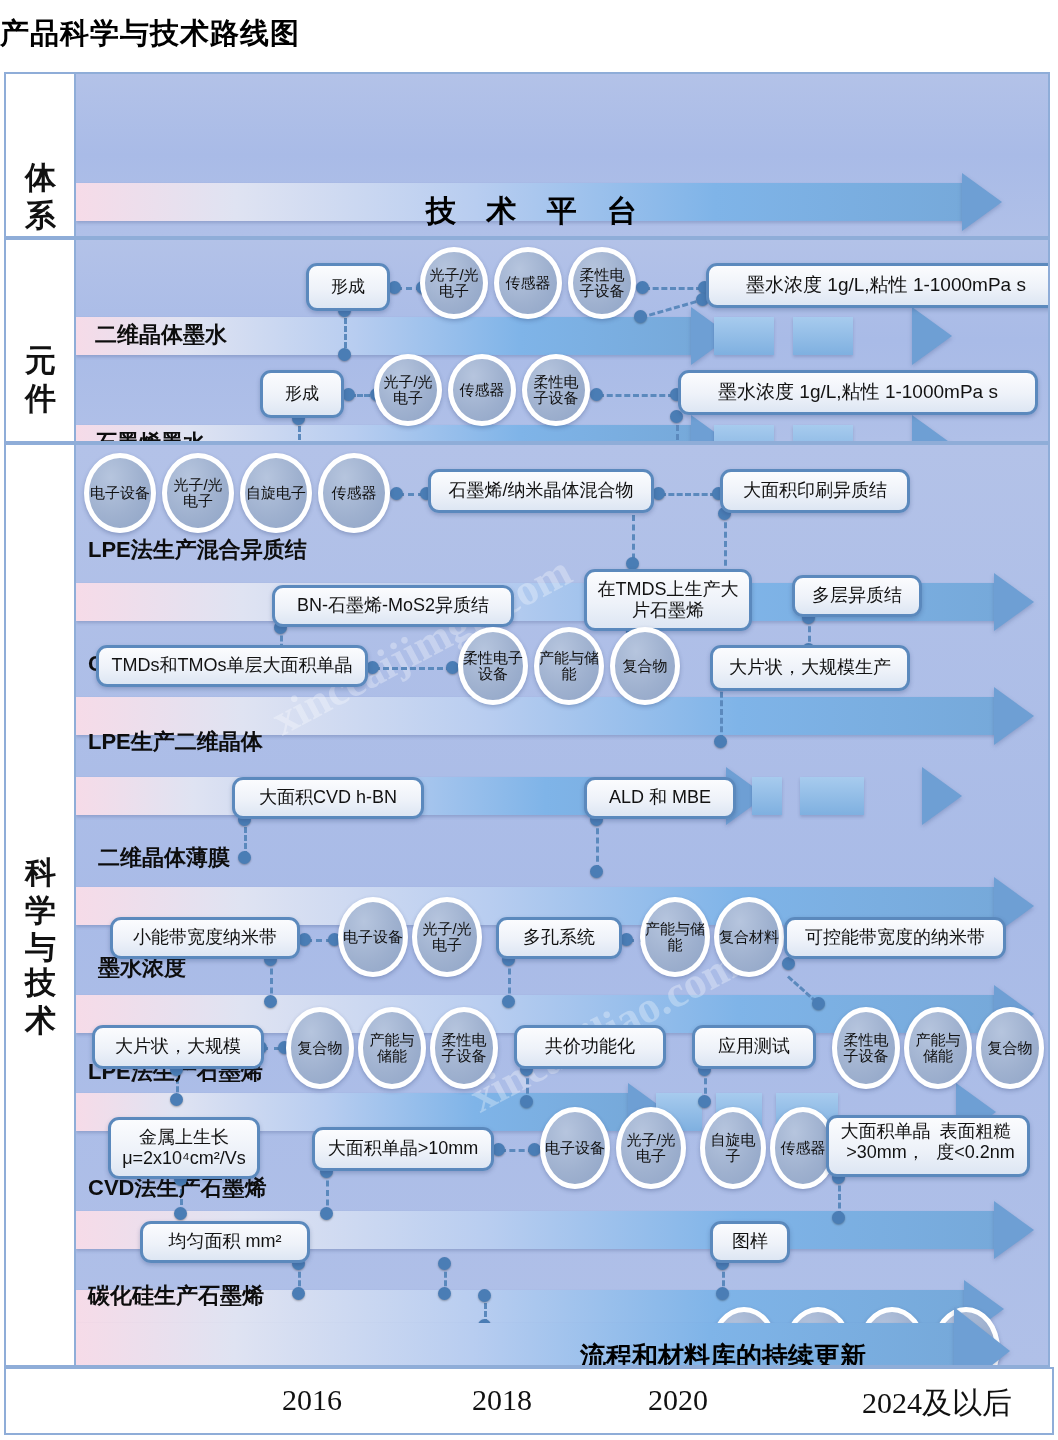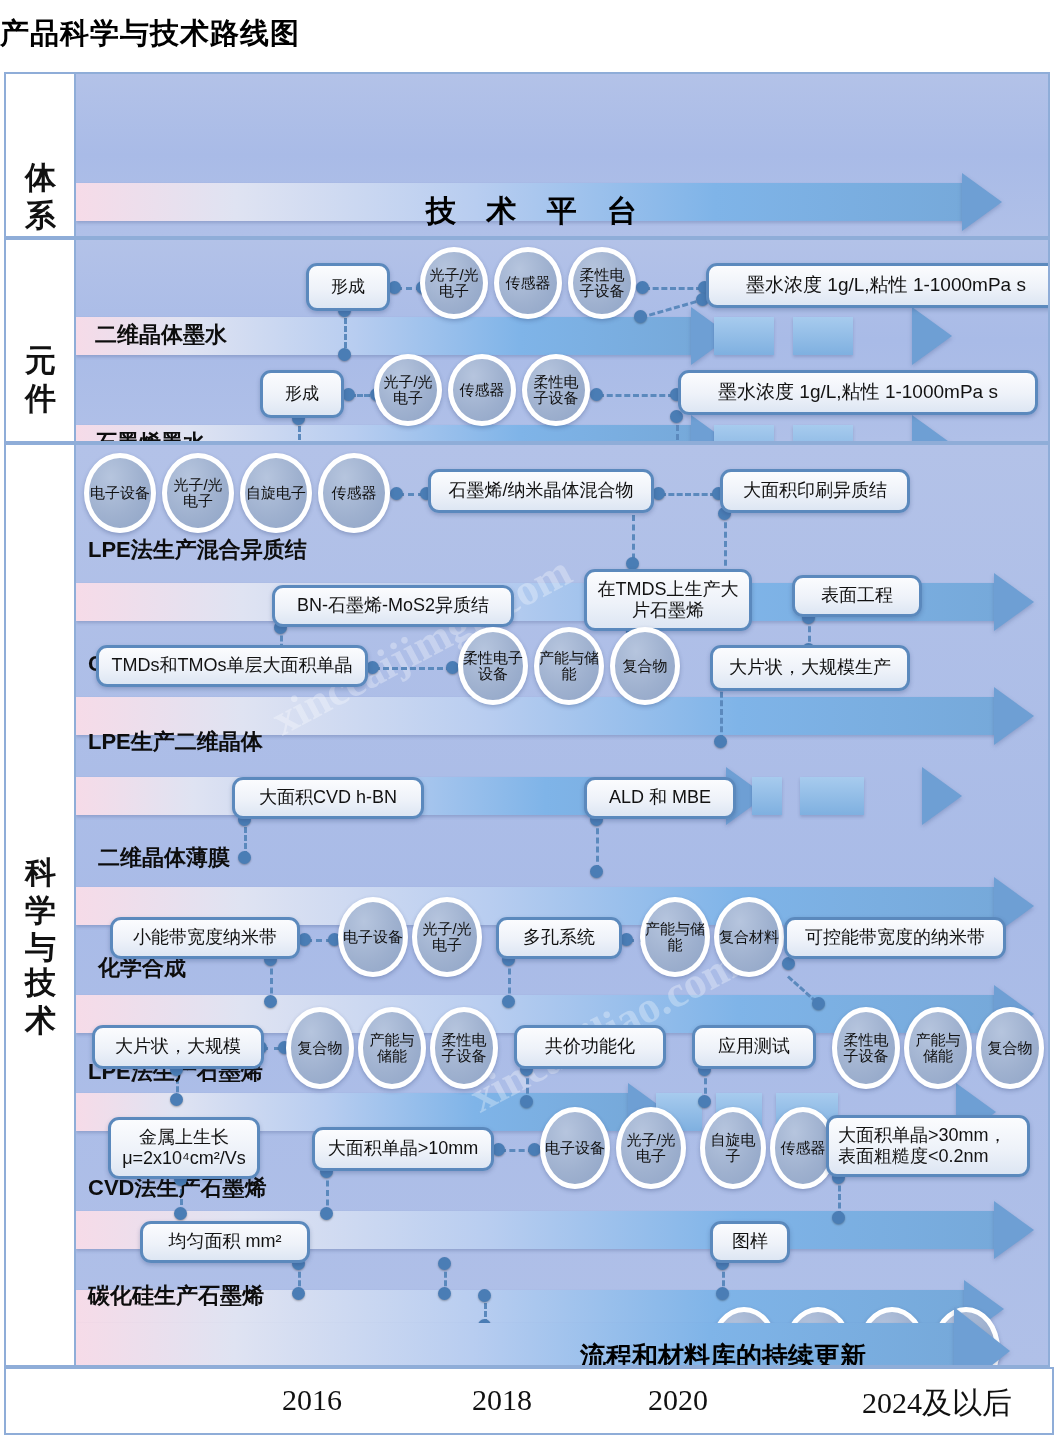--- a/index.html
+++ b/index.html
@@ -260,21 +260,21 @@
       <div class="arrow" style="left:0; top:252px; width:978px;">
         <div class="seg" style="left:0; width:920px;"></div>
         <div class="head" style="left:918px;"></div>
       </div>
       <div class="rowlabel big" style="left:12px; top:204px;">CVD法生产混合异质结</div>
 
       <div class="box" style="left:196px; top:140px; width:242px; height:42px; font-size:18px;">BN-石墨烯-MoS2异质结</div>
       <div class="box" style="left:508px; top:124px; width:168px; height:62px; font-size:18px;">
         <span>在TMDS上生产大片石墨烯</span>
       </div>
-      <div class="box" style="left:716px; top:130px; width:130px; height:42px; font-size:18px;">表面工程</div>
+      <div class="box" style="left:716px; top:130px; width:130px; height:42px; font-size:18px;">多层异质结</div>
 
       <div class="conn v" style="left:204px; top:182px; height:48px;"></div>
       <div class="dot" style="left:198px; top:176px;"></div>
       <div class="dot" style="left:198px; top:222px;"></div>
       <div class="conn v" style="left:556px; top:186px; height:56px;"></div>
       <div class="dot" style="left:550px; top:180px;"></div>
       <div class="dot" style="left:550px; top:234px;"></div>
       <div class="conn v" style="left:556px; top:70px; height:54px;"></div>
       <div class="dot" style="left:550px; top:112px;"></div>
       <div class="conn v" style="left:732px; top:172px; height:34px;"></div>
@@ -316,21 +316,21 @@
       <div class="dot" style="left:162px; top:368px;"></div>
       <div class="dot" style="left:162px; top:406px;"></div>
       <div class="conn v" style="left:520px; top:374px; height:52px;"></div>
       <div class="dot" style="left:514px; top:368px;"></div>
       <div class="dot" style="left:514px; top:420px;"></div>
 
       <div class="arrow" style="left:0; top:550px; width:978px;">
         <div class="seg" style="left:0; width:920px;"></div>
         <div class="head" style="left:918px;"></div>
       </div>
-      <div class="rowlabel big" style="left:22px; top:508px;">化学合成</div>
+      <div class="rowlabel big" style="left:22px; top:508px;">墨水浓度</div>
 
       <div class="box" style="left:34px; top:472px; width:190px; height:42px; font-size:18px;">小能带宽度纳米带</div>
       <div class="ell" style="left:262px; top:452px; width:70px; height:80px;">电子设备</div>
       <div class="ell" style="left:336px; top:452px; width:70px; height:80px;">光子/光电子</div>
       <div class="box" style="left:420px; top:472px; width:126px; height:42px; font-size:18px;">多孔系统</div>
       <div class="ell" style="left:564px; top:452px; width:70px; height:80px;">产能与储能</div>
       <div class="ell" style="left:638px; top:452px; width:70px; height:80px;">复合材料</div>
       <div class="box" style="left:708px; top:472px; width:222px; height:42px; font-size:18px;">可控能带宽度的纳米带</div>
 
       <div class="conn h" style="left:230px; top:494px; width:26px;"></div>
@@ -390,21 +390,21 @@
 
       <div class="box" style="left:32px; top:672px; width:152px; height:62px; font-size:18px; flex-direction:column;">
         <span>金属上生长</span>
         <span>μ=2x10⁴cm²/Vs</span>
       </div>
       <div class="box" style="left:236px; top:682px; width:182px; height:44px; font-size:18px;">大面积单晶&gt;10mm</div>
       <div class="ell" style="left:464px; top:662px; width:70px; height:82px;">电子设备</div>
       <div class="ell" style="left:540px; top:662px; width:70px; height:82px;">光子/光电子</div>
       <div class="ell" style="left:624px; top:662px; width:66px; height:82px;">自旋电子</div>
       <div class="ell" style="left:694px; top:662px; width:66px; height:82px;">传感器</div>
-      <div class="box" style="left:750px; top:670px; width:204px; height:62px; font-size:18px; flex-direction:column; align-items:flex-start;">
+      <div class="box" style="left:750px; top:670px; width:204px; height:62px; font-size:18px; align-items:flex-start;">
         <span>大面积单晶&gt;30mm，</span>
         <span>表面粗糙度&lt;0.2nm</span>
       </div>
 
       <div class="conn h" style="left:424px; top:704px; width:34px;"></div>
       <div class="dot" style="left:416px; top:698px;"></div>
       <div class="dot" style="left:452px; top:698px;"></div>
       <div class="conn v" style="left:104px; top:734px; height:36px;"></div>
       <div class="dot" style="left:98px; top:728px;"></div>
       <div class="dot" style="left:98px; top:762px;"></div>

